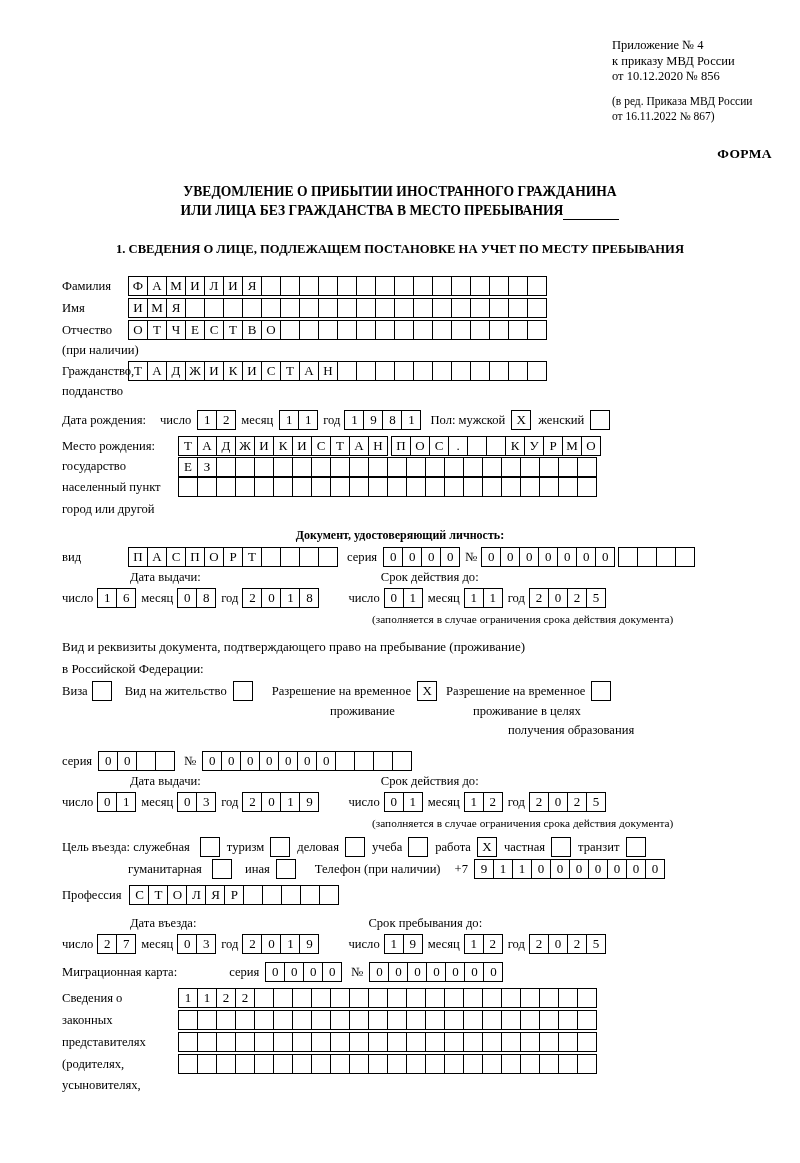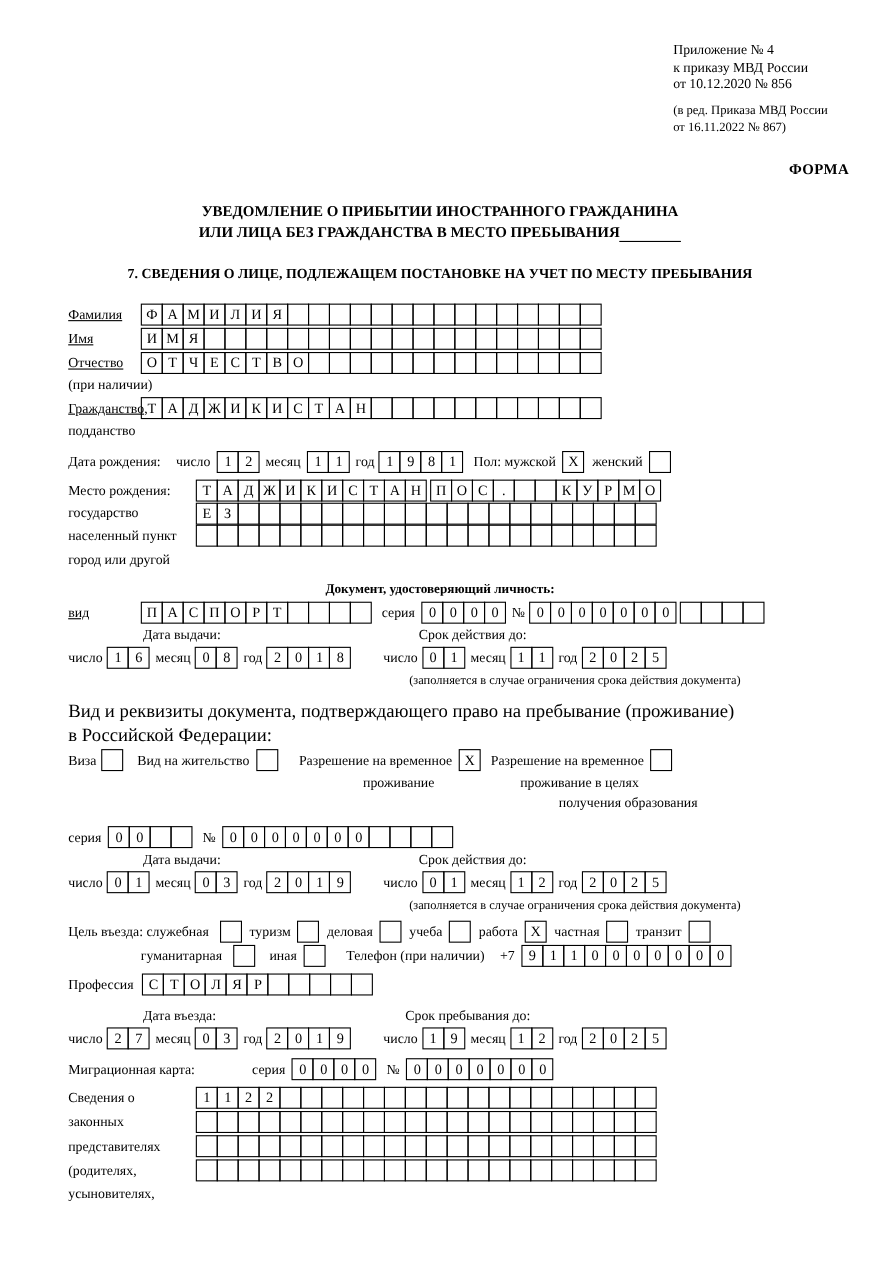--- a/index.html
+++ b/index.html
@@ -114,25 +114,25 @@
 
   .center-lbl {
     text-align: center;
     font-size: 12px;
     font-weight: bold;
   }
   .note {
     font-size: 11.3px;
   }
   .cap {
-    font-size: 17px;
+    font-size: 13px;
   }
 
   
-  .lw1 { display: inline-block; width: 66px; text-decoration: underline; }
+  .lw1 { display: inline-block; width: 66px; }
   .lw2 { display: inline-block; width: 116px; }
 </style>
 </head>
 <body>
 
 <div class="page">
 
   <div class="hdr">
     <div>Приложение № 4</div>
     <div>к приказу МВД России</div>
@@ -140,21 +140,21 @@
     <div class="small">(в ред. Приказа МВД России</div>
     <div class="small" style="margin-top:0">от 16.11.2022 № 867)</div>
   </div>
   <div class="forma">ФОРМА</div>
 
   <div class="title">
     <div>УВЕДОМЛЕНИЕ О ПРИБЫТИИ ИНОСТРАННОГО ГРАЖДАНИНА</div>
     <div><span>ИЛИ ЛИЦА БЕЗ ГРАЖДАНСТВА В МЕСТО ПРЕБЫВАНИЯ</span><span class="u"></span></div>
   </div>
 
-  <div class="section1">7. СВЕДЕНИЯ О ЛИЦЕ, ПОДЛЕЖАЩЕМ ПОСТАНОВКЕ НА УЧЕТ ПО МЕСТУ ПРЕБЫВАНИЯ</div>
+  <div class="section1">1. СВЕДЕНИЯ О ЛИЦЕ, ПОДЛЕЖАЩЕМ ПОСТАНОВКЕ НА УЧЕТ ПО МЕСТУ ПРЕБЫВАНИЯ</div>
 
   <div class="form">
 
     <div class="row">
       <span class="lbl lw1">Фамилия</span>
       <span class="boxes">
           <span class="bx">Ф</span>
           <span class="bx">А</span>
           <span class="bx">М</span>
           <span class="bx">И</span>

